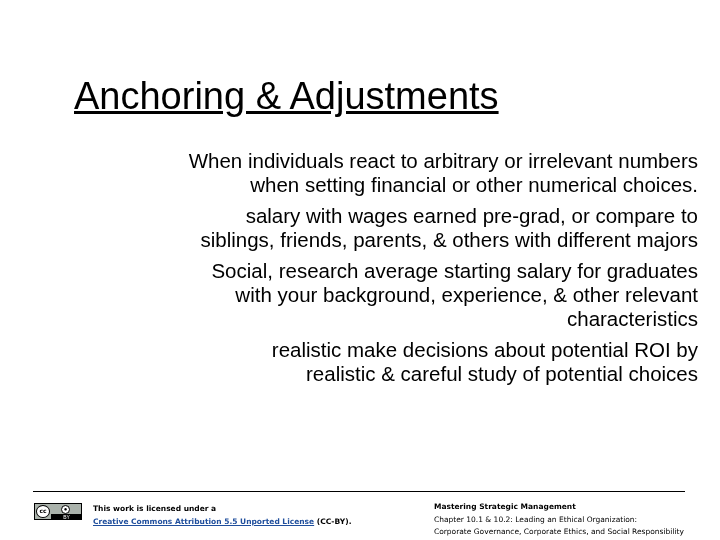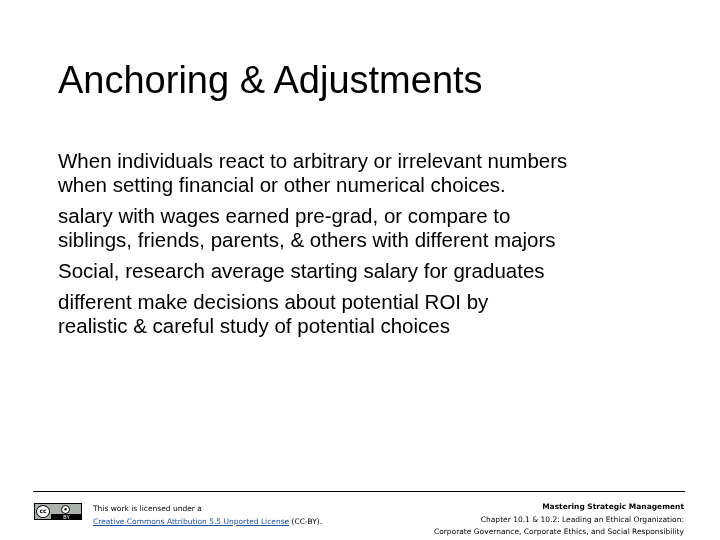--- a/index.html
+++ b/index.html
@@ -15,41 +15,43 @@
       font-family: "Liberation Sans", sans-serif;
       color: #000000;
     }
     .slide-title {
       position: absolute;
       left: 58px;
       top: 57px;
       font-size: 38px;
       line-height: 46px;
       font-weight: normal;
-      margin: 0;
+      margin: 16px;
       white-space: nowrap;
+      text-decoration: underline;
     }
     .body-list {
       position: absolute;
       left: 58px;
       top: 149px;
       width: 640px;
       margin: 0;
       padding: 0;
       list-style: none;
     }
     .body-list li {
       font-size: 20.5px;
       line-height: 24px;
       margin: 0 0 7px 0;
       padding: 0;
     }
     .body-list li span {
       display: block;
       white-space: nowrap;
+      text-align: right;
     }
     .divider {
       position: absolute;
       left: 33px;
       top: 491px;
       width: 652px;
       height: 0;
       border-top: 1px solid #000000;
     }
     .cc-badge {
@@ -107,30 +109,30 @@
     }
     .license {
       position: absolute;
       left: 93px;
       top: 502px;
       font-family: "DejaVu Sans", sans-serif;
       font-size: 7.5px;
       line-height: 13px;
       color: #000;
       white-space: nowrap;
+      font-weight: bold;
     }
     .license a {
       color: #1f4e9c;
       text-decoration: underline;
     }
     .attribution {
       position: absolute;
       right: 36px;
       top: 501px;
-      text-align: right;
       font-family: "DejaVu Sans", sans-serif;
       font-size: 7.5px;
       line-height: 12.5px;
       color: #000;
       white-space: nowrap;
     }
     .attribution .book-title {
       font-weight: bold;
     }
   </style>
@@ -143,23 +145,25 @@
   <li>
     <span>When individuals react to arbitrary or irrelevant numbers</span>
     <span>when setting financial or other numerical choices.</span>
   </li>
   <li>
     <span>salary with wages earned pre-grad, or compare to</span>
     <span>siblings, friends, parents, &amp; others with different majors</span>
   </li>
   <li>
     <span>Social, research average starting salary for graduates</span>
+    <span>with your background, experience, &amp; other relevant</span>
+    <span>characteristics</span>
   </li>
   <li>
-    <span>different make decisions about potential ROI by</span>
+    <span>realistic make decisions about potential ROI by</span>
     <span>realistic &amp; careful study of potential choices</span>
   </li>
 </ul>
 
 <div class="divider"></div>
 
 <div class="cc-badge">
   <div class="cc-circle">cc</div>
   <div class="by-person">●</div>
   <div class="by-strip">BY</div>

